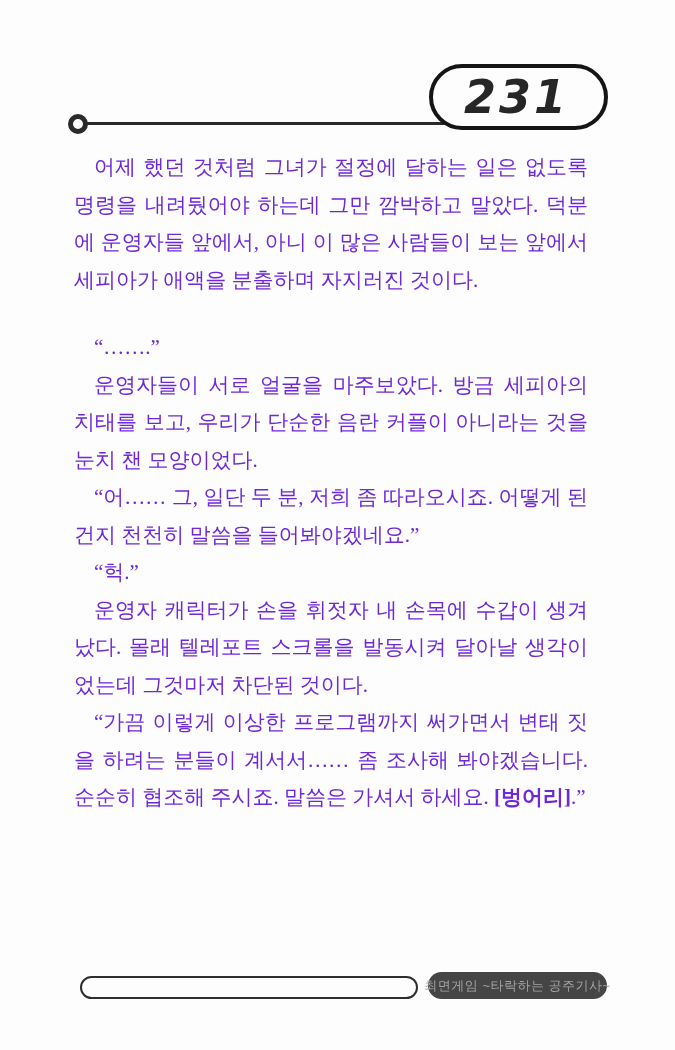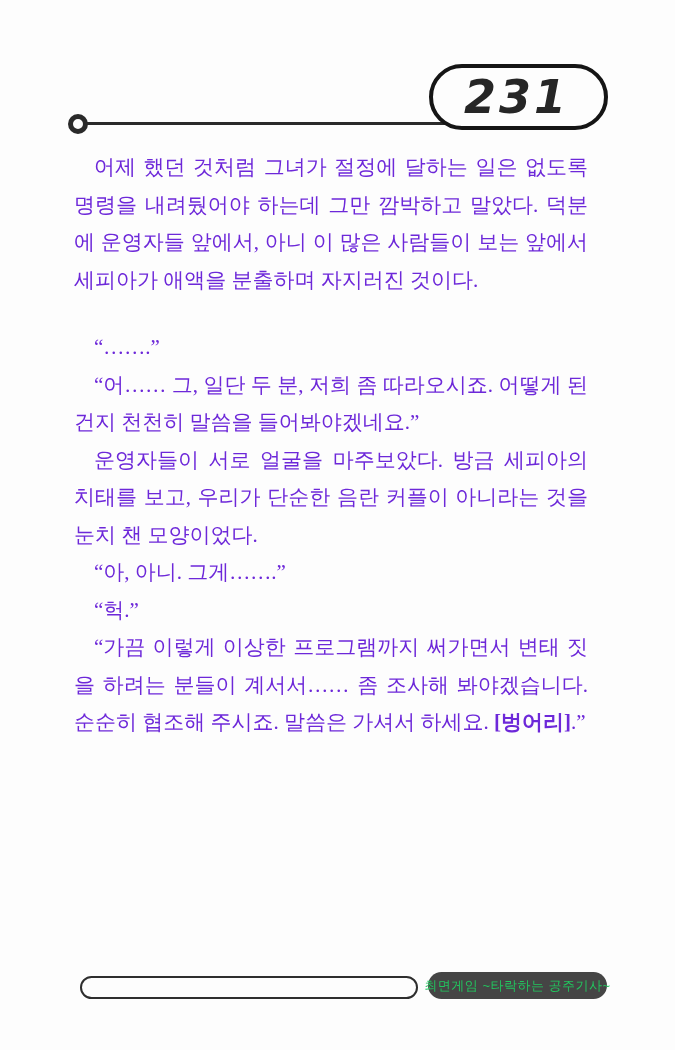--- a/index.html
+++ b/index.html
@@ -82,43 +82,43 @@
     position: absolute;
     left: 428px; top: 972px;
     width: 179px; height: 27px;
     background: #454545;
     border-radius: 14px;
     display: flex; align-items: center; justify-content: center;
   }
   .footer-badge span {
     font-family: "Liberation Sans", "DejaVu Sans", sans-serif;
     font-size: 13px;
-    color: #22c55e;
+    color: #a3a3a3;
     letter-spacing: 0.5px;
     white-space: nowrap;
   }
 </style>
 </head>
 <body>
 
 <div class="page">
 
   <div class="rule-dot"></div>
   <div class="rule"></div>
   <div class="page-badge">
     <span>231</span>
   </div>
 
   <main class="text-body">
       <p class=""><span>어제 했던 것처럼 그녀가 절정에 달하는 일은 없도록 명령을 내려뒀어야 하는데 그만 깜박하고 말았다. 덕분에 운영자들 앞에서, 아니 이 많은 사람들이 보는 앞에서 세피아가 애액을 분출하며 자지러진 것이다.</span></p>
       <p class="gap"><span>“…….”</span></p>
+      <p class=""><span>운영자들이 서로 얼굴을 마주보았다. 방금 세피아의 치태를 보고, 우리가 단순한 음란 커플이 아니라는 것을 눈치 챈 모양이었다.</span></p>
       <p class=""><span>“어…… 그, 일단 두 분, 저희 좀 따라오시죠. 어떻게 된 건지 천천히 말씀을 들어봐야겠네요.”</span></p>
-      <p class=""><span>운영자들이 서로 얼굴을 마주보았다. 방금 세피아의 치태를 보고, 우리가 단순한 음란 커플이 아니라는 것을 눈치 챈 모양이었다.</span></p>
-      <p class=""><span>“아, 아니. 그게…….”</span></p>
       <p class=""><span>“헉.”</span></p>
+      <p class=""><span>운영자 캐릭터가 손을 휘젓자 내 손목에 수갑이 생겨났다. 몰래 텔레포트 스크롤을 발동시켜 달아날 생각이었는데 그것마저 차단된 것이다.</span></p>
       <p class=""><span>“가끔 이렇게 이상한 프로그램까지 써가면서 변태 짓을 하려는 분들이 계서서…… 좀 조사해 봐야겠습니다. 순순히 협조해 주시죠. 말씀은 가셔서 하세요. </span><span class="bold">[벙어리]</span><span>.”</span></p>
     </main>
 
   <div class="footer-box"></div>
   <div class="footer-badge">
     <span>최면게임 ~타락하는 공주기사~</span>
   </div>
 
 </div>
 

